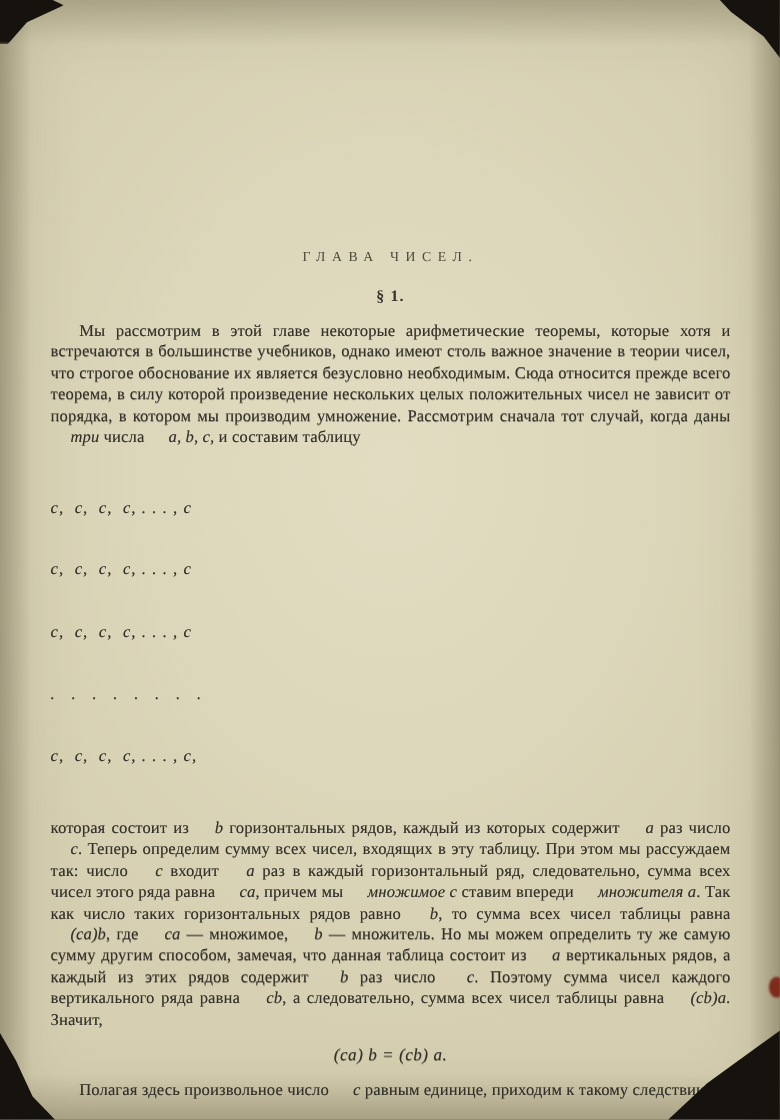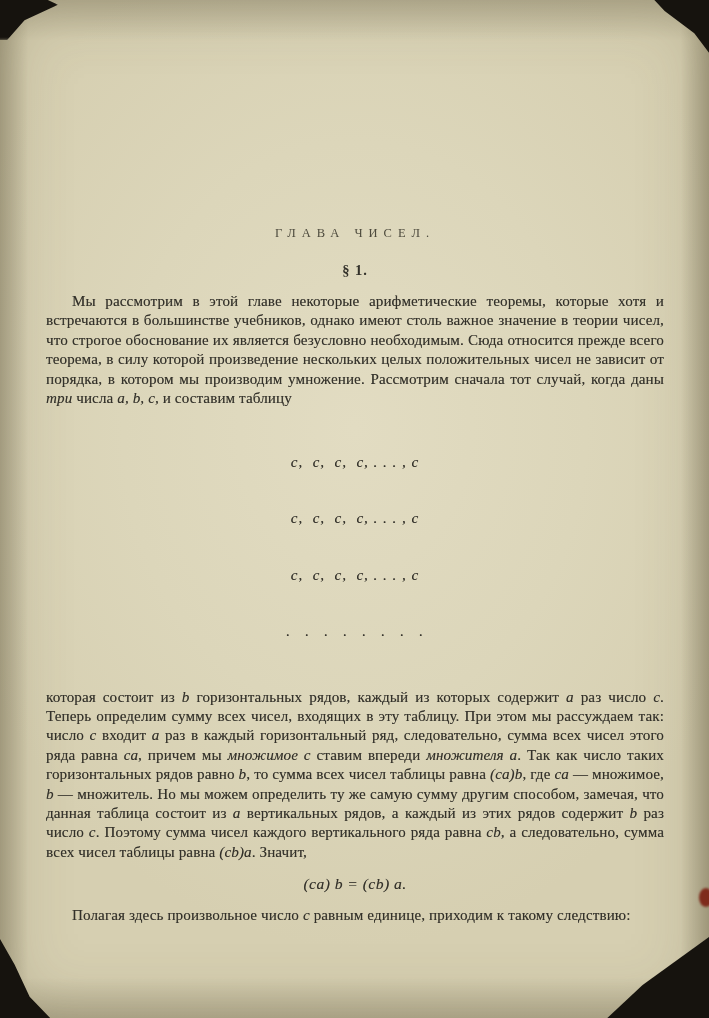--- a/index.html
+++ b/index.html
@@ -59,39 +59,39 @@
     line-height: 19.4px;
     text-align: justify;
     letter-spacing: 0.15px;
     text-shadow: 0.2px 0.2px 0.3px rgba(40,38,30,0.45);
   }
   p.first { text-indent: 26px; }
   p.after-heading { margin-top: 13px; }
 
   .table-block {
     margin: 7px 0 9px;
-    text-align: center;
+    text-align: left;
     font-style: italic;
     font-size: 15px;
     line-height: 18.8px;
     white-space: pre;
     letter-spacing: 1px;
     text-shadow: 0.2px 0.2px 0.3px rgba(40,38,30,0.45);
   }
 
   .formula {
     margin: 13px 0;
     text-align: center;
     font-style: italic;
     font-size: 15.5px;
     letter-spacing: 0.5px;
     text-shadow: 0.2px 0.2px 0.3px rgba(40,38,30,0.45);
   }
 
-  .it { font-style: italic; }
+  .it { font-style: italic; margin-left: 18px; }
 
   
   .stain {
     position: absolute;
     background: #16130e;
     filter: blur(1.6px);
   }
   .stain-tl { left: -4px; top: -4px; width: 62px; height: 44px;
     clip-path: polygon(0 0, 70% 0, 100% 20%, 46% 55%, 18% 100%, 0 100%); }
   .stain-tr { right: -4px; top: -4px; width: 78px; height: 62px;
@@ -123,20 +123,21 @@
 
     <div class="section-heading">§ 1.</div>
 
     <p class="body-par first after-heading"><span>Мы рассмотрим в этой главе некоторые арифметические теоремы, которые хотя и встречаются в большинстве учебников, однако имеют столь важное значение в теории чисел, что строгое обоснование их является безусловно необходимым. Сюда относится прежде всего теорема, в силу которой произведение нескольких целых положительных чисел не зависит от порядка, в котором мы производим умножение. Рассмотрим сначала тот случай, когда даны </span><span class="it">три</span><span> числа </span><span class="it">a, b, c,</span><span> и составим таблицу</span></p>
 
     <div class="table-block">
       <div>c,  c,  c,  c, . . . , c</div>
       <div>c,  c,  c,  c, . . . , c</div>
       <div>c,  c,  c,  c, . . . , c</div>
       <div>.   .   .   .   .   .   .   .</div>
+      <div>c,  c,  c,  c, . . . , c,</div>
     </div>
 
     <p class="body-par"><span>которая состоит из </span><span class="it">b</span><span> горизонтальных рядов, каждый из которых содержит </span><span class="it">a</span><span> раз число </span><span class="it">c</span><span>. Теперь определим сумму всех чисел, входящих в эту таблицу. При этом мы рассуждаем так: число </span><span class="it">c</span><span> входит </span><span class="it">a</span><span> раз в каждый горизонтальный ряд, следовательно, сумма всех чисел этого ряда равна </span><span class="it">ca</span><span>, причем мы </span><span class="it">множимое c</span><span> ставим впереди </span><span class="it">множителя a</span><span>. Так как число таких горизонтальных рядов равно </span><span class="it">b</span><span>, то сумма всех чисел таблицы равна </span><span class="it">(ca)b</span><span>, где </span><span class="it">ca</span><span> — множимое, </span><span class="it">b</span><span> — множитель. Но мы можем определить ту же самую сумму другим способом, замечая, что данная таблица состоит из </span><span class="it">a</span><span> вертикальных рядов, а каждый из этих рядов содержит </span><span class="it">b</span><span> раз число </span><span class="it">c</span><span>. Поэтому сумма чисел каждого вертикального ряда равна </span><span class="it">cb</span><span>, а следовательно, сумма всех чисел таблицы равна </span><span class="it">(cb)a</span><span>. Значит,</span></p>
 
     <div class="formula">(ca) b = (cb) a.</div>
 
     <p class="body-par first"><span>Полагая здесь произвольное число </span><span class="it">c</span><span> равным единице, приходим к такому следствию:</span></p>
 
   </div>
 

